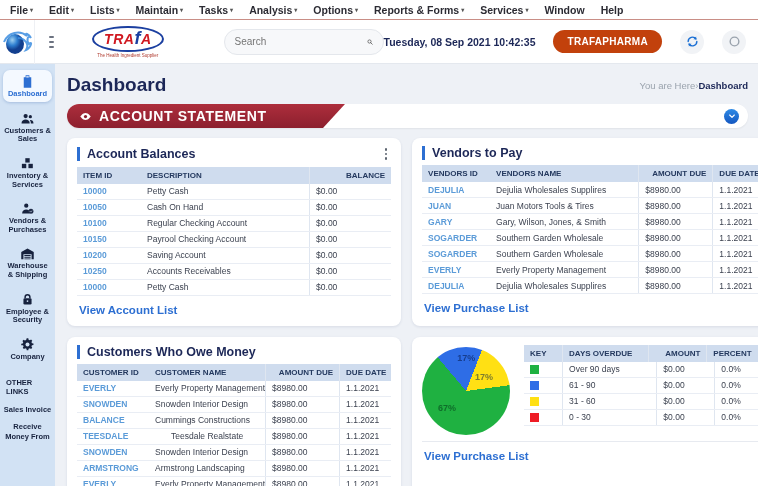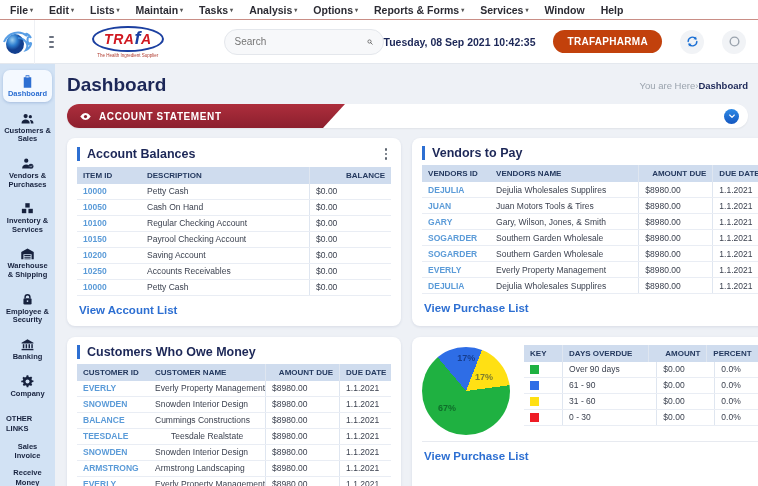--- a/index.html
+++ b/index.html
@@ -42,35 +42,35 @@
   
   .app-body { display:flex; height:422px; }
   .sidebar { width:55px; background:#d2e2f4; padding-top:5px; flex-shrink:0; overflow:hidden; }
   .side-item { margin:1px 3px 5px; padding:4px 1px 3px; border-radius:7px; text-align:center;
     cursor:pointer; color:#17223e; }
   .side-item svg { width:15px; height:15px; display:block; margin:0 auto 1px; }
   .side-item .lbl { font-size:7.5px; font-weight:700; line-height:1.15; display:block; }
   .side-item.active { background:#f4f9ff; color:#2d6fd2; box-shadow:0 1px 3px rgba(30,80,160,.25); }
   .side-sec { font-size:7.5px; font-weight:800; color:#17223e; padding:8px 0 4px 6px; line-height:1.3; }
   .side-link { font-size:7.5px; font-weight:600; color:#17223e; text-align:center;
-    padding:4px 12px; cursor:pointer; line-height:1.25; }
+    padding:4px 2px; cursor:pointer; line-height:1.25; }
 
   main { flex:1; padding:10px 10px 0 12px; overflow:hidden; }
   .page-head { display:flex; align-items:center; justify-content:space-between; }
   .page-title { font-size:19px; font-weight:800; color:#1c2757; }
   .breadcrumb { font-size:9.5px; color:#9aa3ad; display:flex; align-items:center; }
   .breadcrumb .cur { color:#1c2757; font-weight:700; }
 
   .statement-bar { margin-top:8px; height:24px; background:#fff; border-radius:12px;
     display:flex; align-items:center; box-shadow:0 1px 2px rgba(0,0,0,.06); position:relative; }
   .ribbon { width:278px; height:24px; border-radius:12px 0 0 12px;
     background:linear-gradient(180deg,#ad2e3c,#8c1f2e);
     clip-path:polygon(0 0,100% 0,calc(100% - 22px) 100%,0 100%);
     display:flex; align-items:center; gap:7px; padding-left:12px; }
-  .ribbon .txt { color:#fff; font-size:10px; font-weight:800; letter-spacing:.6px; }
+  .ribbon .txt { color:#fff; font-size:14px; font-weight:800; letter-spacing:.6px; }
   .chev-circle { position:absolute; right:9px; width:15px; height:15px; border-radius:50%;
     background:linear-gradient(180deg,#2f8be6,#1456c0); display:flex; align-items:center;
     justify-content:center; cursor:pointer; }
 
   
   .grid { margin-top:10px; display:grid; grid-template-columns:1fr 1fr; gap:11px; }
   .card { background:#fff; border-radius:8px; padding:8px 10px 6px; box-shadow:0 1px 3px rgba(20,40,90,.10); }
   .card-head { display:flex; align-items:center; margin-bottom:5px; }
   .card-title { font-size:12.5px; font-weight:800; color:#1c2757; border-left:3px solid #2d6fd2;
     padding-left:7px; line-height:1.15; }
@@ -208,60 +208,49 @@
       <svg viewBox="0 0 24 24" fill="currentColor">
           <circle cx="9" cy="8" r="3.4"></circle>
           <circle cx="16.5" cy="9" r="2.6"></circle>
           <path d="M2.5 19c0-3.4 3-5.4 6.5-5.4s6.5 2 6.5 5.4v1h-13v-1z"></path>
           <path d="M16.8 14.4c2.7.2 4.7 1.9 4.7 4.6v1h-4.2c.1-2.1-.2-4-1.5-5.3.3-.2.6-.3 1-.3z"></path>
         </svg>
       <span class="lbl">Customers &amp; Sales</span>
     </div>
     <div class="side-item">
       <svg viewBox="0 0 24 24" fill="currentColor">
+          <path d="M8.5 3.5h7v7h-7z"></path>
+          <path d="M3 12.5h7v7H3z"></path>
+          <path d="M13.5 12.5h7v7h-7z"></path>
+        </svg>
+      <span class="lbl">Inventory &amp; Services</span>
+    </div>
+    <div class="side-item">
+      <svg viewBox="0 0 24 24" fill="currentColor">
           <circle cx="10" cy="7.5" r="3.4"></circle>
           <path d="M3.5 19c0-3.4 3-5.4 6.5-5.4 1.6 0 3.1.4 4.3 1.2a5 5 0 0 0 .9 4.9v.3H3.5v-1z"></path>
           <circle cx="17.5" cy="16.5" r="4" opacity=".95"></circle>
           <path d="M15.8 16.5l1.2 1.2 2.1-2.2" stroke="#d2e2f4" stroke-width="1.2" fill="none"></path>
         </svg>
       <span class="lbl">Vendors &amp; Purchases</span>
     </div>
     <div class="side-item">
       <svg viewBox="0 0 24 24" fill="currentColor">
-          <path d="M8.5 3.5h7v7h-7z"></path>
-          <path d="M3 12.5h7v7H3z"></path>
-          <path d="M13.5 12.5h7v7h-7z"></path>
-        </svg>
-      <span class="lbl">Inventory &amp; Services</span>
-    </div>
-    <div class="side-item">
-      <svg viewBox="0 0 24 24" fill="currentColor">
           <path d="M2 9.5L12 4l10 5.5V21h-3.5v-8h-13v8H2V9.5z"></path>
           <path d="M7 14.5h10V16H7v-1.5zm0 2.8h10v1.5H7v-1.5zm0 2.7h10V21H7v-1z"></path>
         </svg>
       <span class="lbl">Warehouse &amp; Shipping</span>
     </div>
     <div class="side-item">
       <svg viewBox="0 0 24 24" fill="currentColor">
           <path d="M7 10V8a5 5 0 0 1 10 0v2h-2.4V8a2.6 2.6 0 0 0-5.2 0v2H7z"></path>
           <rect x="5.5" y="10" width="13" height="10" rx="2"></rect>
           <circle cx="12" cy="14.5" r="1.4" fill="#d2e2f4"></circle>
         </svg>
       <span class="lbl">Employee &amp; Security</span>
-    </div>
-    <div class="side-item">
-      <svg viewBox="0 0 24 24" fill="currentColor">
-          <path d="M2.5 9L12 3.5 21.5 9v1.5h-19V9z"></path>
-          <rect x="4.5" y="11.5" width="2.4" height="6.5"></rect>
-          <rect x="9" y="11.5" width="2.4" height="6.5"></rect>
-          <rect x="13.6" y="11.5" width="2.4" height="6.5"></rect>
-          <rect x="18.1" y="11.5" width="2.4" height="6.5"></rect>
-          <rect x="2.5" y="19" width="19" height="2.2"></rect>
-        </svg>
-      <span class="lbl">Banking</span>
     </div>
     <div class="side-item">
       <svg viewBox="0 0 24 24" fill="currentColor">
           <path d="M10.7 2h2.6l.4 2.4 2 .8 2-1.3 1.9 1.9-1.3 2 .8 2 2.4.4v2.6l-2.4.4-.8 2 1.3 2-1.9 1.9-2-1.3-2 .8-.4 2.4h-2.6l-.4-2.4-2-.8-2 1.3-1.9-1.9 1.3-2-.8-2L2 13.3v-2.6l2.4-.4.8-2-1.3-2L5.8 4.4l2 1.3 2-.8.9-2.9z"></path>
           <circle cx="12" cy="12" r="3.2" fill="#d2e2f4"></circle>
         </svg>
       <span class="lbl">Company</span>
     </div>
     <div class="side-sec">OTHER LINKS</div>
     <div class="side-link">Sales Invoice</div>

